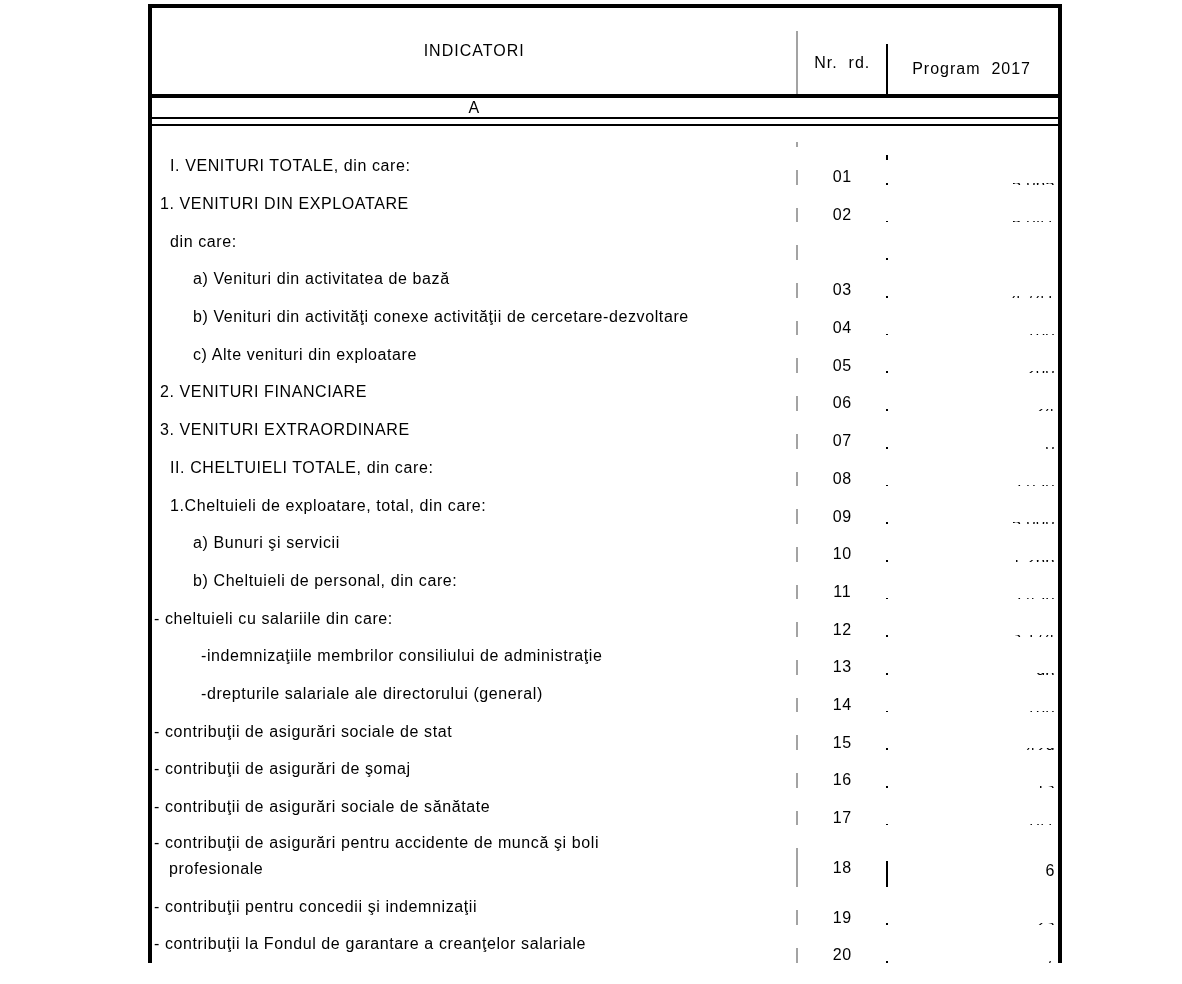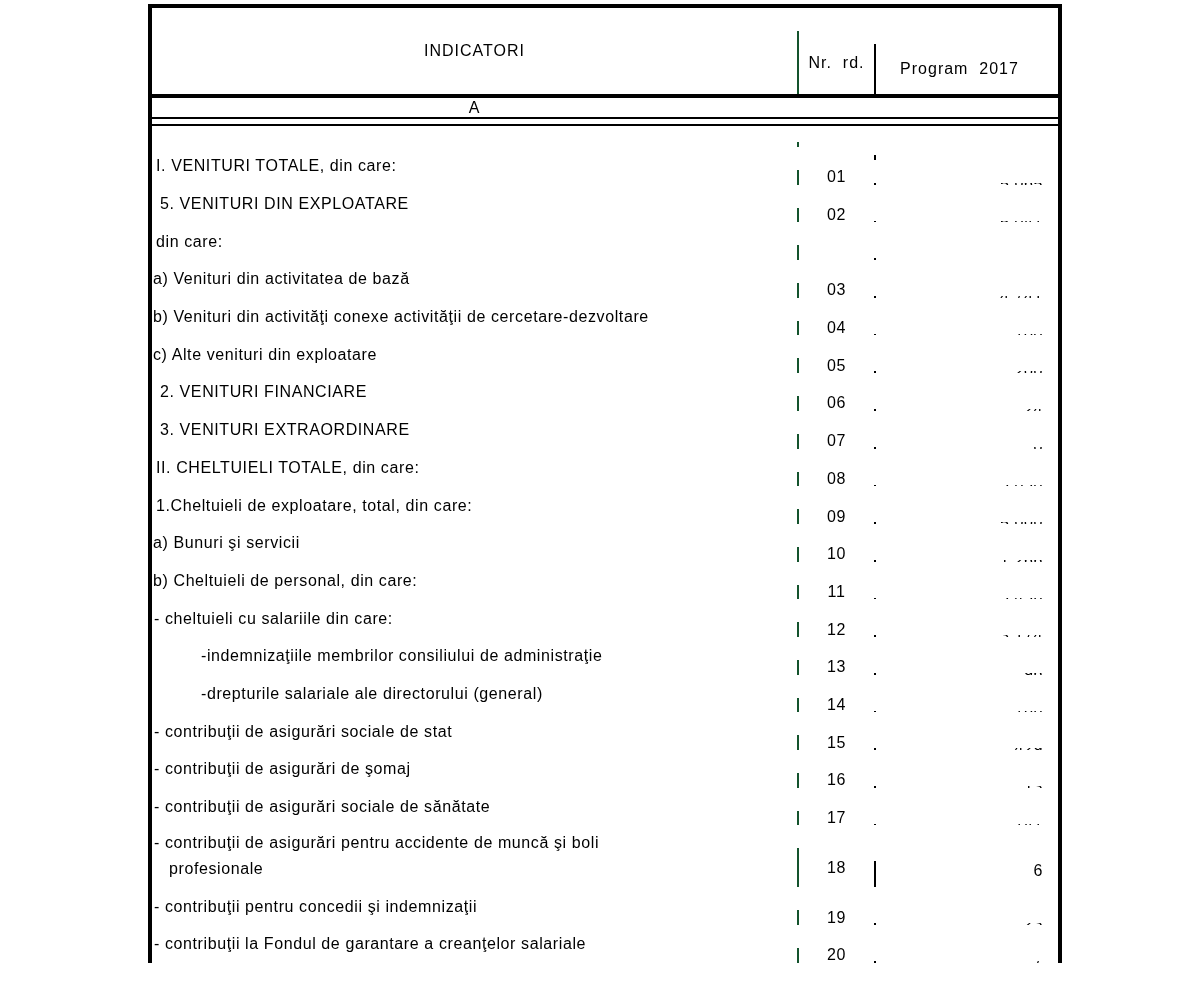--- a/index.html
+++ b/index.html
@@ -7,39 +7,39 @@
     position:relative;width:1182px;height:984px;background:#ffffff;overflow:hidden;
     color:#000;font-family:"Liberation Sans",sans-serif;font-size:16px;letter-spacing:0.6px;
   }
   .fin-table{
     position:absolute;left:148px;top:4px;width:914px;height:959px;
     border:4px solid #000;border-bottom:none;box-sizing:border-box;background:#fff;
   }
   .row{display:flex;width:906px;}
   .cell{box-sizing:border-box;overflow:hidden;}
   .c-label{width:645px;}
-  .c-nr{width:77px;border-left:2px solid #14532d;display:flex;align-items:center;justify-content:center;margin-top:23px;}
+  .c-nr{width:90px;border-left:2px solid #a3a3a3;display:flex;align-items:center;justify-content:center;margin-top:23px;}
   .c-prog{width:172px;border-left:2px solid #000;display:flex;align-items:center;justify-content:flex-end;padding-right:3px;margin-top:36px;}
   
   .head{height:86px;border-bottom:4px solid #000;}
   .head .cell{display:flex;align-items:center;justify-content:center;white-space:pre;letter-spacing:1px;}
   
   .sub{height:19px;border-bottom:2px solid #000;}
   .sub .cell{display:flex;align-items:center;justify-content:center;}
   
   .gapline{height:5px;border-bottom:2px solid #000;}
   .gapline .cell{height:100%;}
   
   .tbody{padding-top:21px;height:816px;overflow:hidden;}
   .brow{height:37.7px;}
   .brow .c-label{display:flex;align-items:center;}
   .lbl{line-height:19px;width:100%;}
   .l1,.l2{display:block;}
-  .ind0 .l1{padding-left:4px;}
-  .ind1 .l1{padding-left:1px;}
+  .ind0 .l1{padding-left:18px;}
+  .ind1 .l1{padding-left:1px;margin-left:40px;}
   .ind2 .l1{padding-left:8px;}
   .ind3 .l1{padding-left:2px;}
   .ind4 .l1{padding-left:49px;}
   .l2{padding-left:17px;}
   .brow.tall{height:62px;}
   .tall .lbl{line-height:26px;}
   .tall .c-prog{align-items:flex-end;padding-bottom:7px;}
 </style>
 </head>
 <body>
@@ -72,21 +72,21 @@
         <span class="l1">I. VENITURI TOTALE, din care:</span>
 
       </div>
     </div>
     <div class="cell c-nr">01</div>
     <div class="cell c-prog">5.065</div>
   </div>
         <div class="row brow ind2">
     <div class="cell c-label">
       <div class="lbl">
-        <span class="l1">5. VENITURI DIN EXPLOATARE</span>
+        <span class="l1">1. VENITURI DIN EXPLOATARE</span>
 
       </div>
     </div>
     <div class="cell c-nr">02</div>
     <div class="cell c-prog">5.041</div>
   </div>
         <div class="row brow ind0">
     <div class="cell c-label">
       <div class="lbl">
         <span class="l1">din care:</span>

